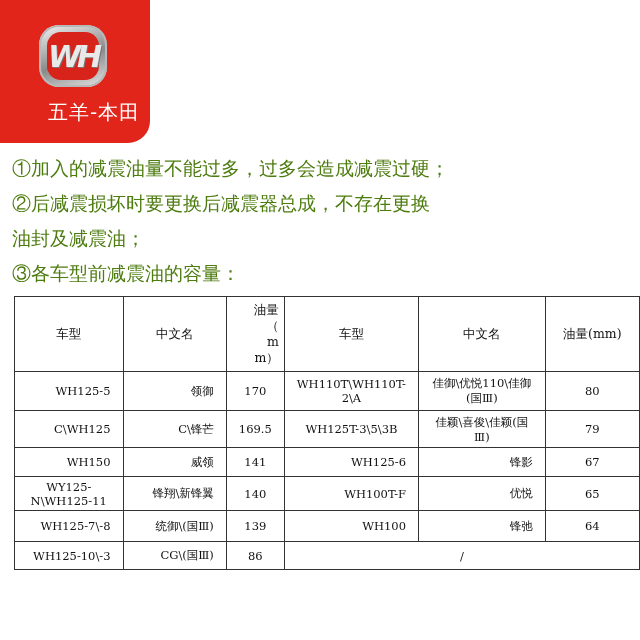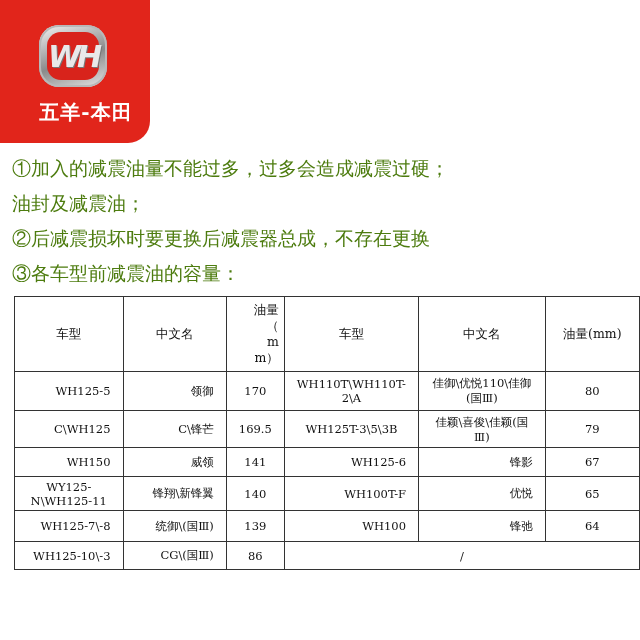--- a/index.html
+++ b/index.html
@@ -1,21 +1,21 @@
 <!DOCTYPE html>
 <html><head>
 <meta charset="utf-8">
 <style>
   html, body { margin:0; padding:0; }
   body { width:640px; height:640px; background:#ffffff; position:relative; overflow:hidden; font-family:"DejaVu Sans", sans-serif; color:#111; }
   .logo { position:absolute; left:0; top:0; width:150px; height:143px; background:#e1251b; border-bottom-right-radius:22px; }
   .badge { position:absolute; left:39px; top:25px; width:68px; height:62px; border-radius:20px; background:linear-gradient(160deg,#f4f4f4,#8a8a8a 55%,#e6e6e6); box-shadow:0 0 0 2px #b8b8b8 inset; }
   .badge-inner { position:absolute; left:8px; top:7px; width:52px; height:48px; border-radius:14px; background:#d8231b; display:flex; align-items:center; justify-content:center; }
   .badge-inner span { font-family:"DejaVu Sans", sans-serif; font-weight:bold; font-style:italic; font-size:30px; color:#e9e9e9; letter-spacing:-4px; text-shadow:1px 1px 0 #777; }
-  .brand { position:absolute; left:4px; width:164px; top:99px; text-align:center; color:#fff; font-weight:bold; font-size:20px; letter-spacing:1px; }
+  .brand { position:absolute; left:12px; width:164px; top:99px; text-align:center; color:#fff; font-weight:normal; font-size:20px; letter-spacing:1px; }
   .notes { position:absolute; left:12px; top:151px; width:625px; font-family:Liberation Serif, serif; font-size:19px; line-height:35px; color:#4d7c0f; }
   .notes div { white-space:nowrap; }
   table { position:absolute; left:14px; top:296px; border-collapse:collapse; font-family:"DejaVu Serif", serif; font-size:11.5px; color:#111; }
   td, th { border:1px solid #333; padding:0 12px; }
   th { font-weight:normal; font-size:12.5px; text-align:center; }
   td.c { text-align:center; }
   td.l { text-align:right; }
   .oil-head { text-align:right; line-height:16px; padding:2px 5px; }
 </style>
 </head>
@@ -25,22 +25,22 @@
   <div class="badge">
     <div class="badge-inner">
         <span>WH</span>
       </div>
   </div>
   <div class="brand">五羊-本田</div>
 </div>
 
 <div class="notes">
   <div>①加入的减震油量不能过多，过多会造成减震过硬；</div>
+  <div>②后减震损坏时要更换后减震器总成，不存在更换</div>
   <div>油封及减震油；</div>
-  <div>②后减震损坏时要更换后减震器总成，不存在更换</div>
   <div>③各车型前减震油的容量：</div>
 </div>
 
 <table>
   <colgroup>
     <col style="width:112px">
       <col style="width:112px">
       <col style="width:55px">
     <col style="width:97px">
       <col style="width:137px">

